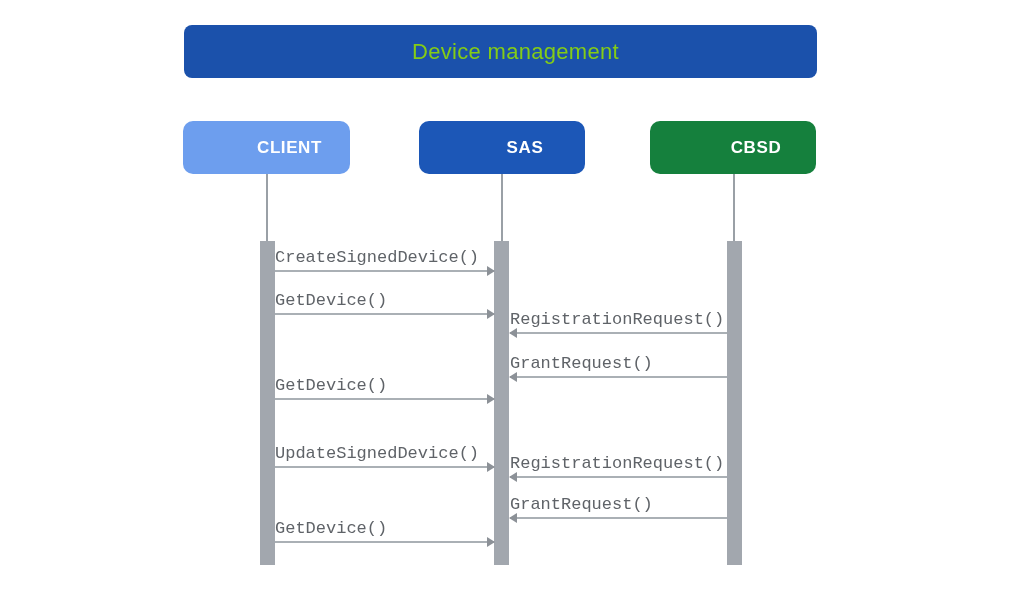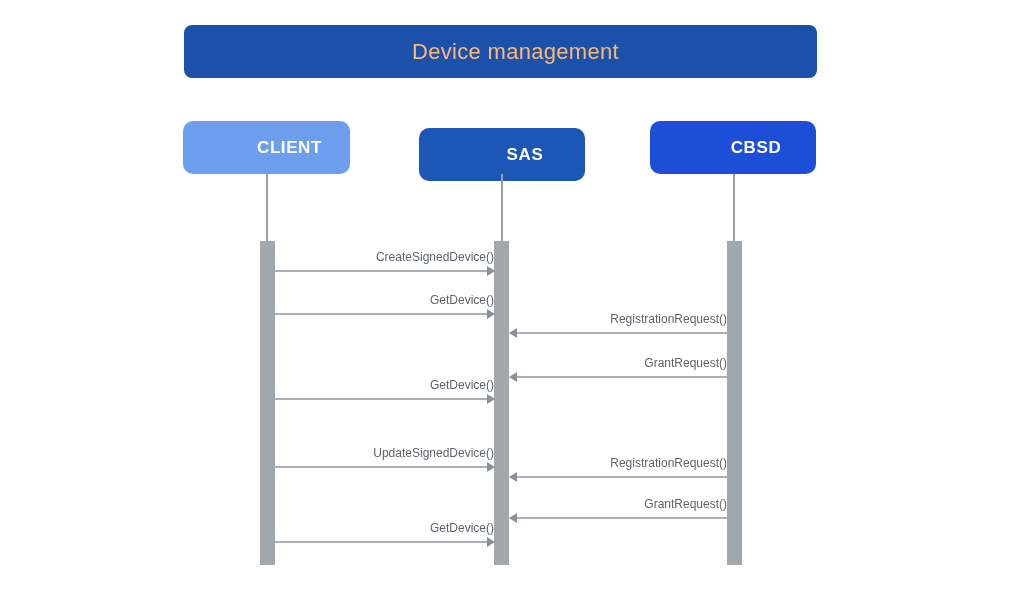--- a/index.html
+++ b/index.html
@@ -8,41 +8,41 @@
 
   #canvas { position: relative; width: 1024px; height: 600px; background: #ffffff; }
 
   
   .title-banner {
     position: absolute;
     left: 184px; top: 25px; width: 633px; height: 53px;
     background: #1b51ab;
     border-radius: 8px;
     display: flex; align-items: center; justify-content: center;
-    color: #fdba74;
+    color: #84cc16;
     font-size: 22px;
     letter-spacing: 0.3px;
     padding-left: 30px;
   }
 
   
   .actor-box {
     position: absolute;
     top: 121px; height: 53px;
     border-radius: 10px;
     display: flex; align-items: center; justify-content: center;
     color: #ffffff;
     font-size: 17px;
     font-weight: bold;
     letter-spacing: 0.6px;
     padding-left: 46px;
   }
   .actor-client { left: 183px; width: 167px; background: #6d9eee; }
-  .actor-sas    { left: 419px; width: 166px; background: #1c57b7; margin-top: 7px; }
-  .actor-cbsd   { left: 650px; width: 166px; background: #1d4ed8; }
+  .actor-sas    { left: 419px; width: 166px; background: #1c57b7; }
+  .actor-cbsd   { left: 650px; width: 166px; background: #15803d; }
 
   
   .lifeline {
     position: absolute;
     top: 174px; height: 67px; width: 2px;
     background: #9aa0a6;
   }
   .lifeline-client { left: 266px; }
   .lifeline-sas    { left: 501px; }
   .lifeline-cbsd   { left: 733px; }
@@ -53,27 +53,28 @@
     top: 241px; height: 324px; width: 15px;
     background: #a2a7ae;
   }
   .activation-client { left: 260px; }
   .activation-sas    { left: 494px; }
   .activation-cbsd   { left: 727px; }
 
   
   .message { position: absolute; }
   .msg-label {
-    font-size: 12px;
+    font-size: 17px;
     color: #5f6368;
-    text-align: right;
+    text-align: left;
     height: 17px;
     line-height: 17px;
     margin-bottom: 4px;
     white-space: nowrap;
+    font-family: Liberation Mono, monospace;
   }
   .msg-arrow {
     position: relative;
     height: 0;
     border-top: 2px solid #aab0b5;
   }
   .msg-right .msg-arrow::after {
     content: "";
     position: absolute;
     right: -1px; top: -6px;

